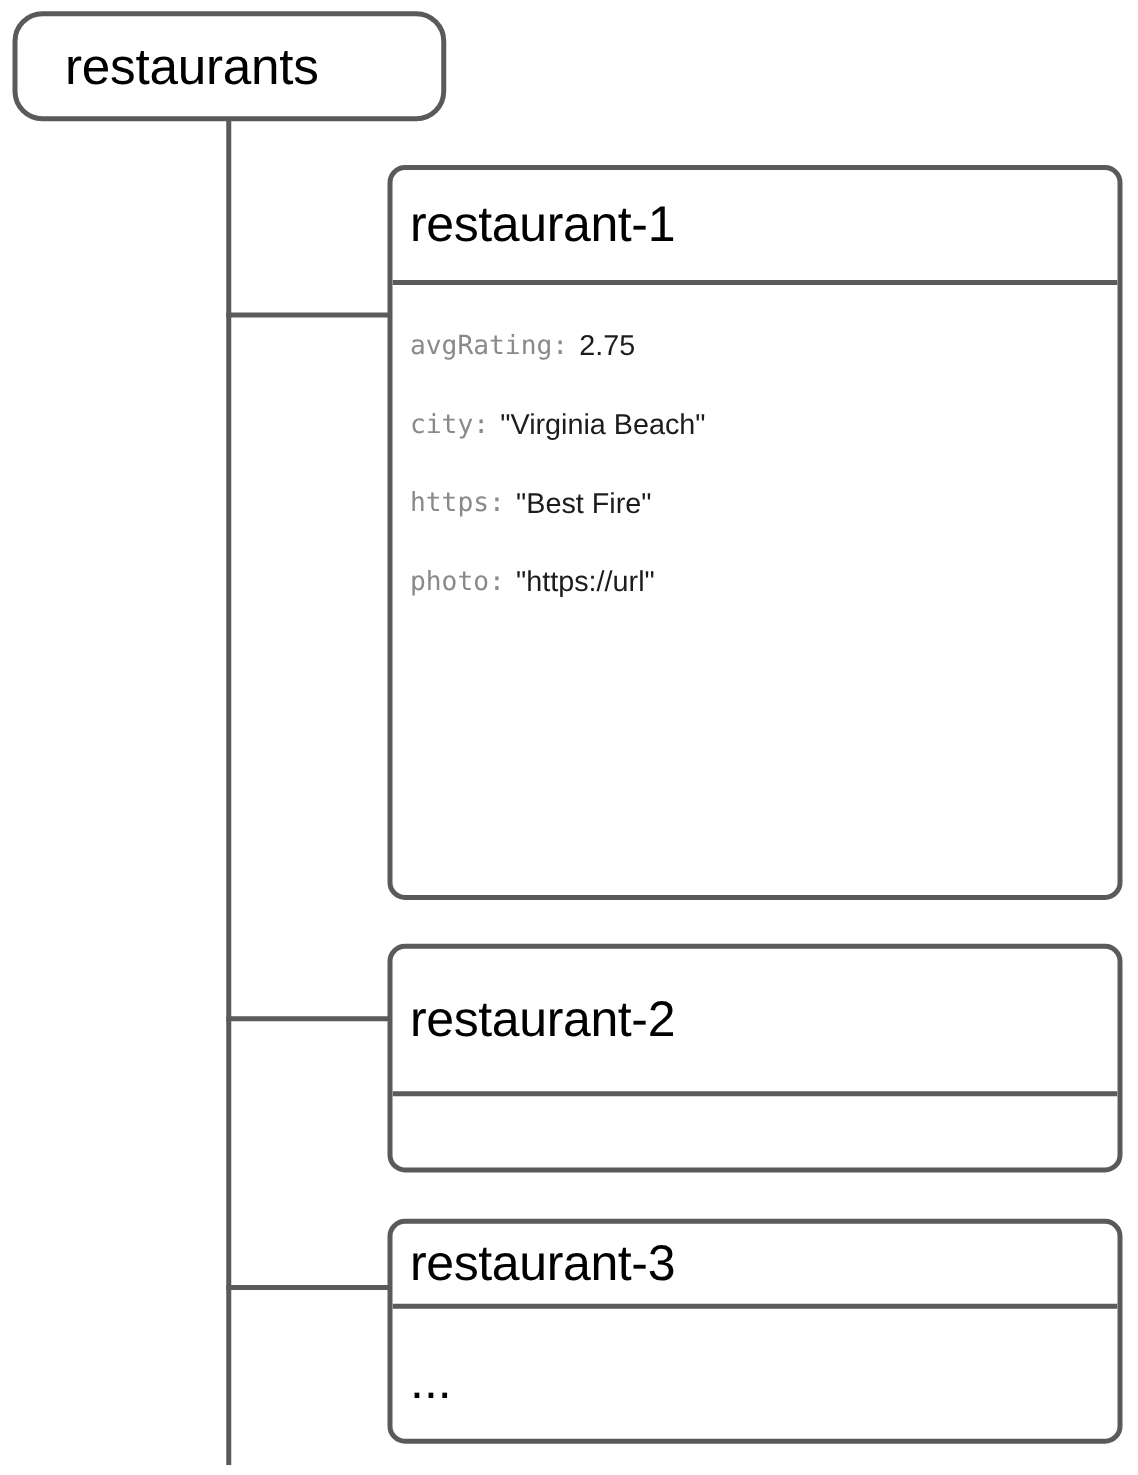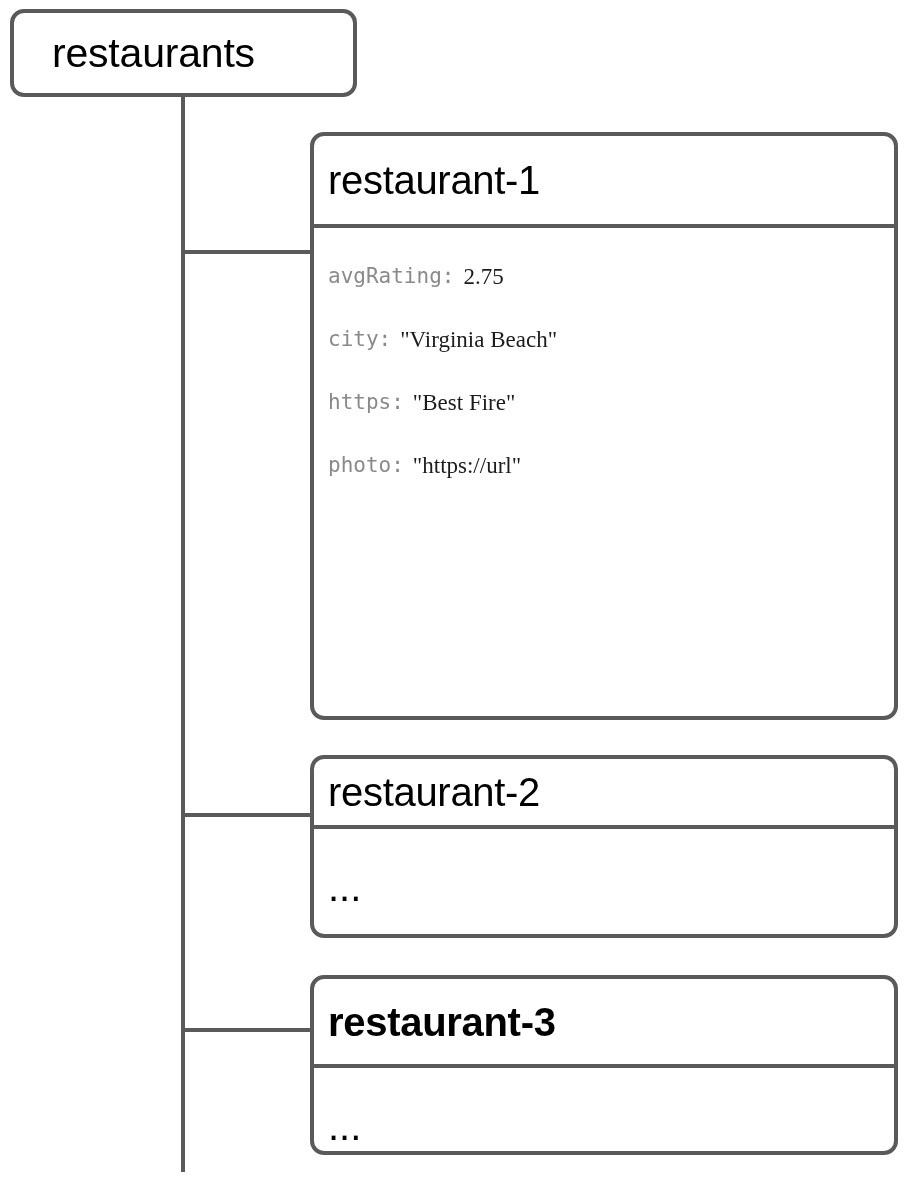--- a/index.html
+++ b/index.html
@@ -41,21 +41,21 @@
 
   
   .root-node {
     position: absolute;
     left: 10px;
     top: 9px;
     width: 347px;
     height: 88px;
     box-sizing: border-box;
     border: 4px solid #5a5a5a;
-    border-radius: 14px;
+    border-radius: 24px;
     background: #ffffff;
     display: flex;
     align-items: center;
   }
   .root-label {
     font-family: "Liberation Sans", sans-serif;
     font-size: 41px;
     color: #000000;
     padding-left: 38px;
     letter-spacing: -0.2px;
@@ -78,22 +78,22 @@
   .doc-card.card-stub3 { top: 975px; height: 180px; }
 
   .doc-header {
     box-sizing: border-box;
     border-bottom: 4px solid #5a5a5a;
     display: flex;
     align-items: center;
     padding-left: 14px;
   }
   .card-full  .doc-header { height: 92px; }
-  .card-stub2 .doc-header { height: 70px; }
-  .card-stub3 .doc-header { height: 89px; font-weight: bold; }
+  .card-stub2 .doc-header { height: 118px; }
+  .card-stub3 .doc-header { height: 68px; }
 
   .doc-title {
     font-family: "Liberation Sans", sans-serif;
     font-size: 40px;
     color: #000000;
     letter-spacing: -0.3px;
     line-height: 1;
   }
 
   .doc-body {
@@ -117,21 +117,21 @@
     align-items: center;
     white-space: nowrap;
   }
   .field-key {
     font-family: "DejaVu Sans Mono", "Liberation Mono", monospace;
     font-size: 21px;
     color: #8a8a8a;
     line-height: 1;
   }
   .field-val {
-    font-family: Liberation Serif, serif;
+    font-family: Liberation Sans, sans-serif;
     font-size: 23px;
     color: #1c1c1c;
     line-height: 1;
     margin-left: 9px;
   }
   .ellipsis-text {
     font-family: "Liberation Sans", sans-serif;
     font-size: 40px;
     color: #000000;
     line-height: 0.6;

